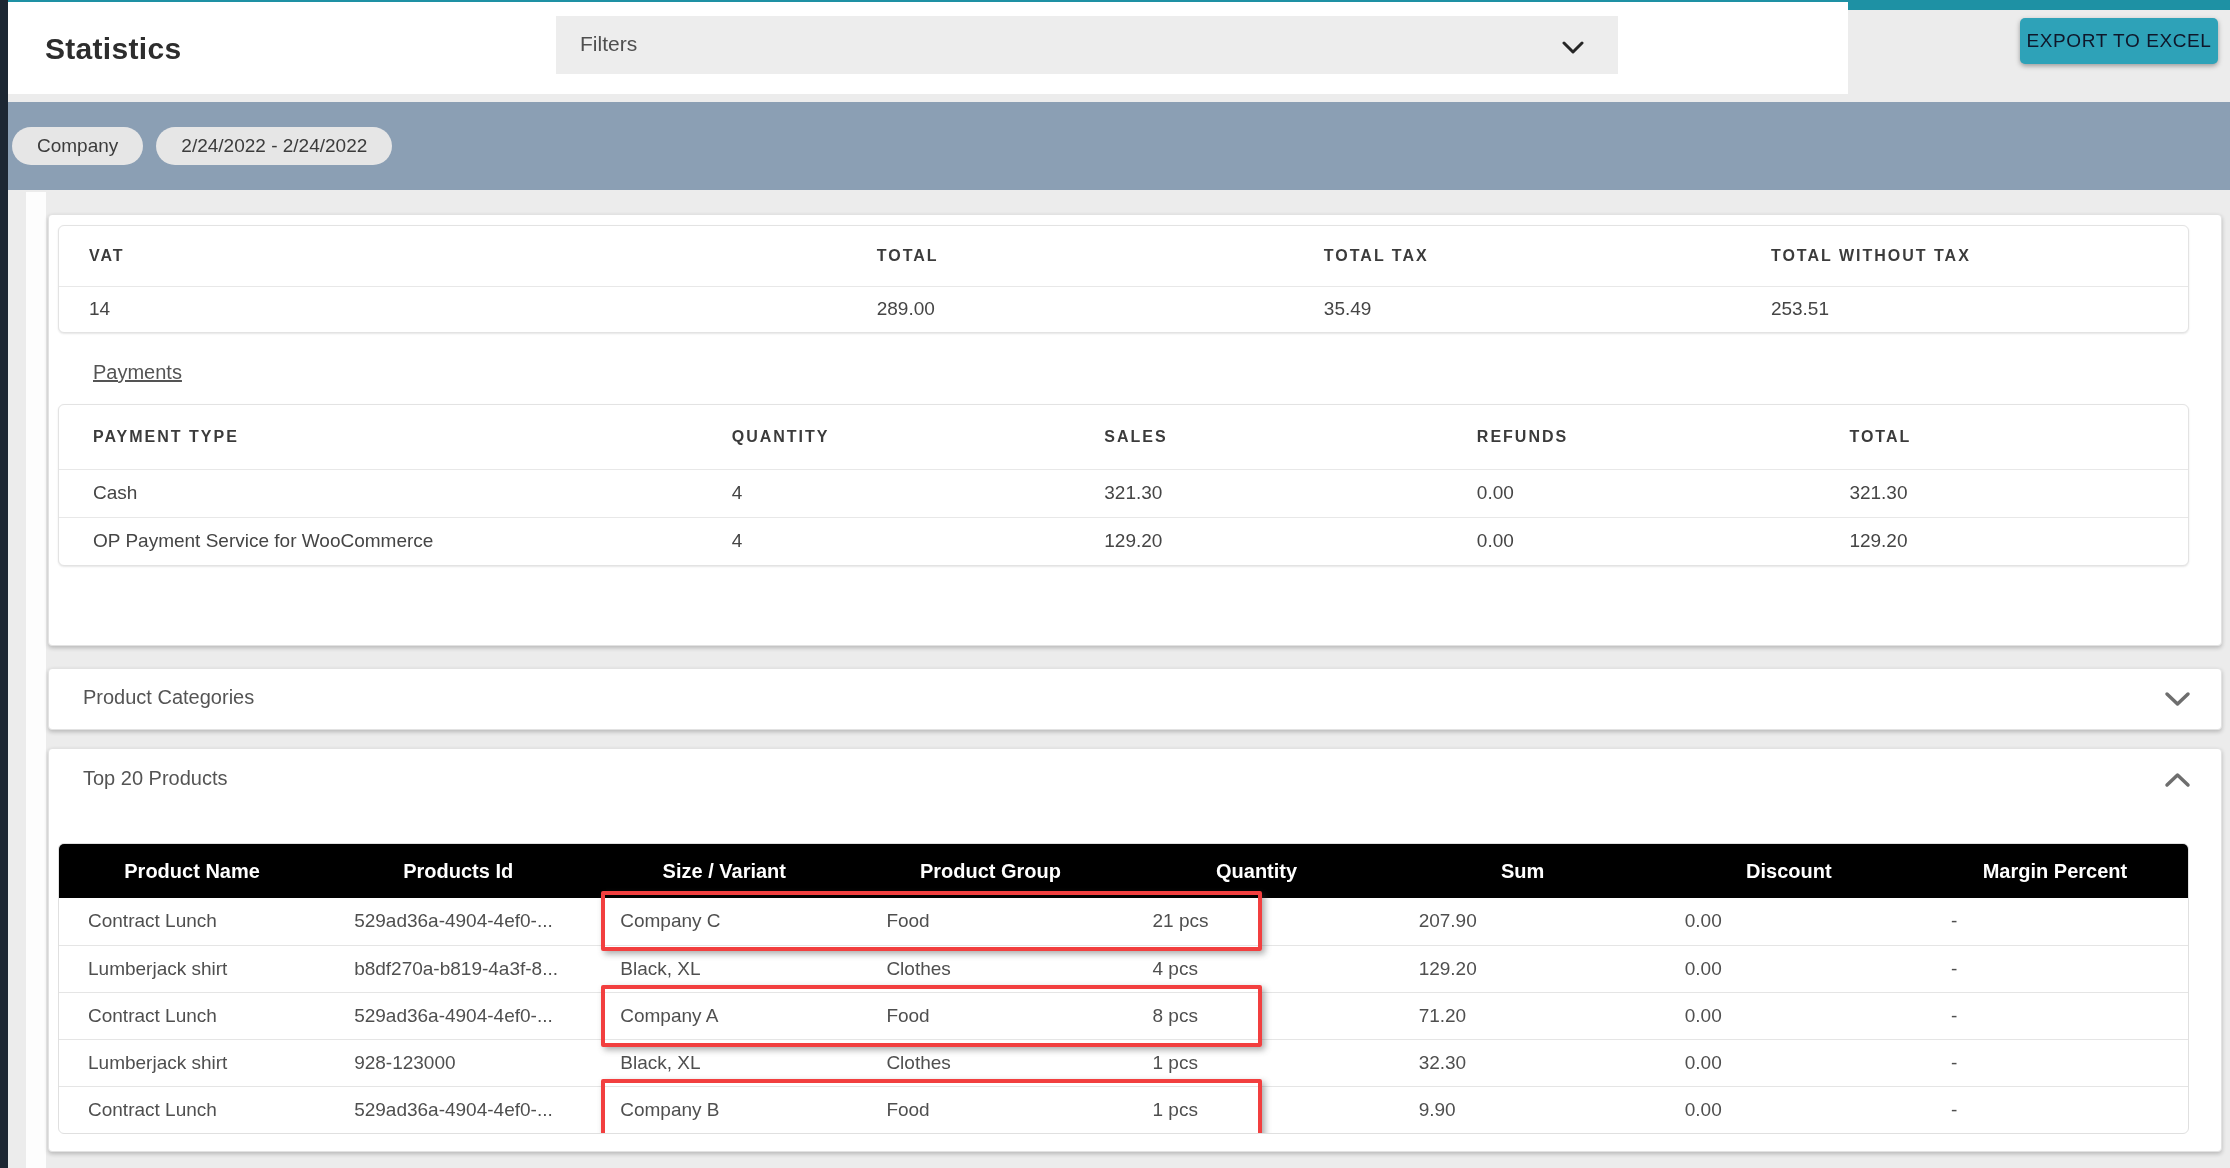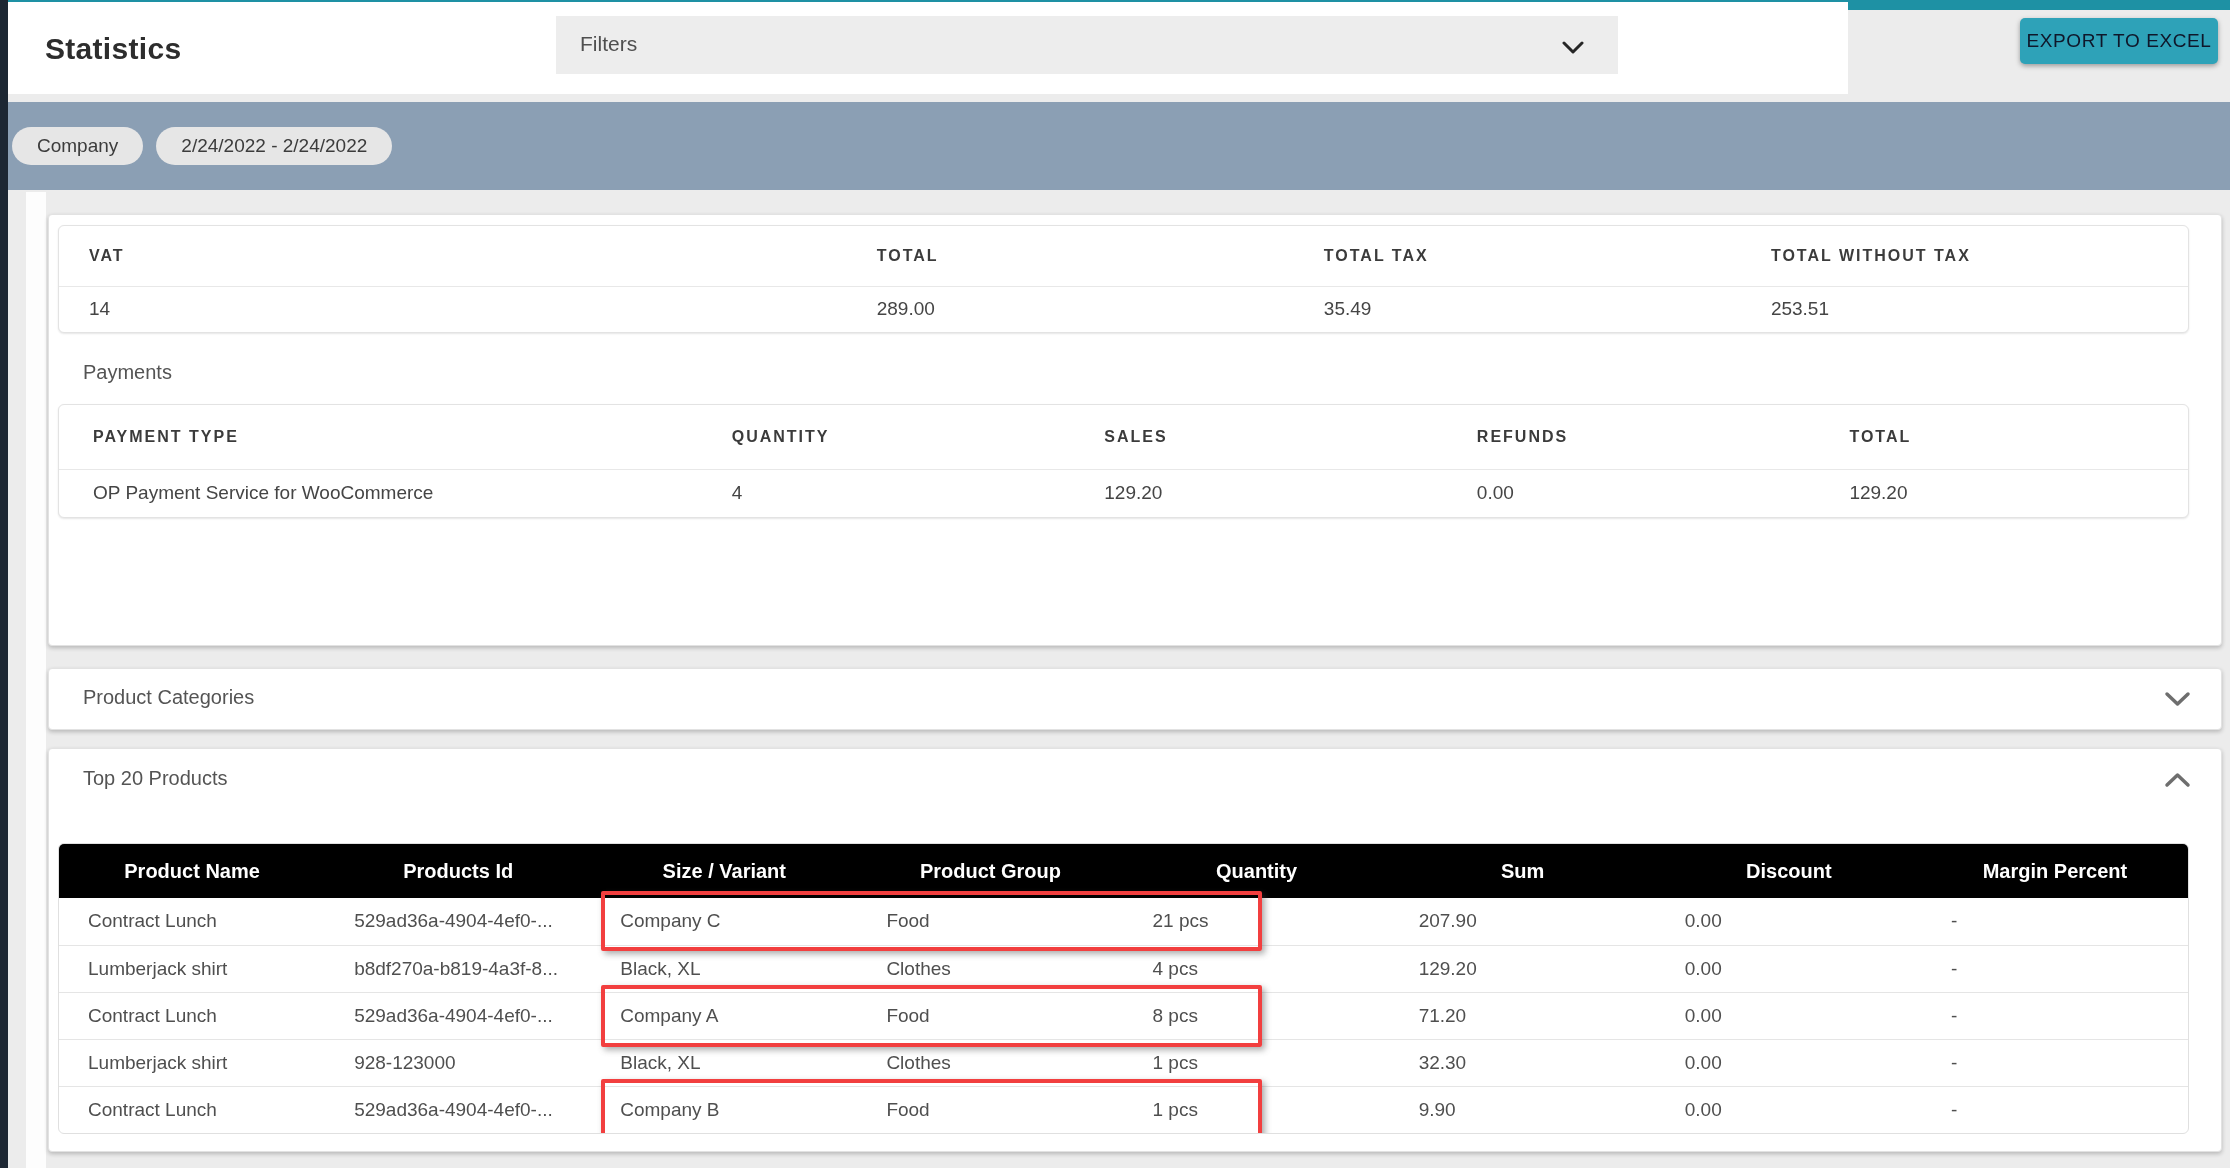--- a/index.html
+++ b/index.html
@@ -29,21 +29,21 @@
   .content { position:absolute; left:8px; top:190px; width:2222px; height:978px; background:#ececec; }
   .scroll-strip { position:absolute; left:18px; top:2px; width:20px; height:976px; background:#fdfdfd; }
   .card { position:absolute; left:40px; width:2174px; background:#ffffff;
     border:1px solid #e2e2e2; border-radius:4px; box-shadow:0 2px 4px rgba(0,0,0,.22); }
   .card1 { top:24px; height:432px; }
   .card-pc { top:478px; height:62px; }
   .card-t20 { top:558px; height:404px; }
   .inner-box { border:1px solid #e3e3e3; border-radius:6px; background:#fff; box-shadow:0 1px 2px rgba(0,0,0,.10); overflow:hidden; }
   .vat-box { margin:10px 32px 0 9px; }
   .section-label { font-size:20px; color:#545454; }
-  .payments-label { margin:28px 0 20px 34px; }
+  .payments-label { margin:28px 0 20px 44px;text-decoration:underline; }
   .pay-box { margin:0 32px 0 9px; }
   table { width:100%; border-collapse:collapse; table-layout:fixed; }
   th.caps { text-align:left; font-size:16px; font-weight:700; color:#3b3b3b; letter-spacing:2px;
     padding-left:30px; height:60px; vertical-align:middle; white-space:nowrap; }
   .pay-table th.caps { padding-left:34px; height:64px; }
   td.val { font-size:19px; color:#454545; padding-left:30px; height:46px; vertical-align:middle;
     border-top:1px solid #e8e8e8; white-space:nowrap; overflow:hidden; }
   .pay-table td.val { padding-left:34px; height:48px; }
   
   .acc-label { position:absolute; left:34px; top:17px; }
@@ -132,20 +132,27 @@
           <tr>
             <th class="caps">PAYMENT TYPE</th>
             <th class="caps">QUANTITY</th>
             <th class="caps">SALES</th>
             <th class="caps">REFUNDS</th>
             <th class="caps">TOTAL</th>
           </tr>
         </thead>
         <tbody>
           <tr>
+            <td class="val">Cash</td>
+            <td class="val">4</td>
+            <td class="val">321.30</td>
+            <td class="val">0.00</td>
+            <td class="val">321.30</td>
+          </tr>
+          <tr>
             <td class="val">OP Payment Service for WooCommerce</td>
             <td class="val">4</td>
             <td class="val">129.20</td>
             <td class="val">0.00</td>
             <td class="val">129.20</td>
           </tr>
         </tbody>
       </table>
     </div>
   </div>

